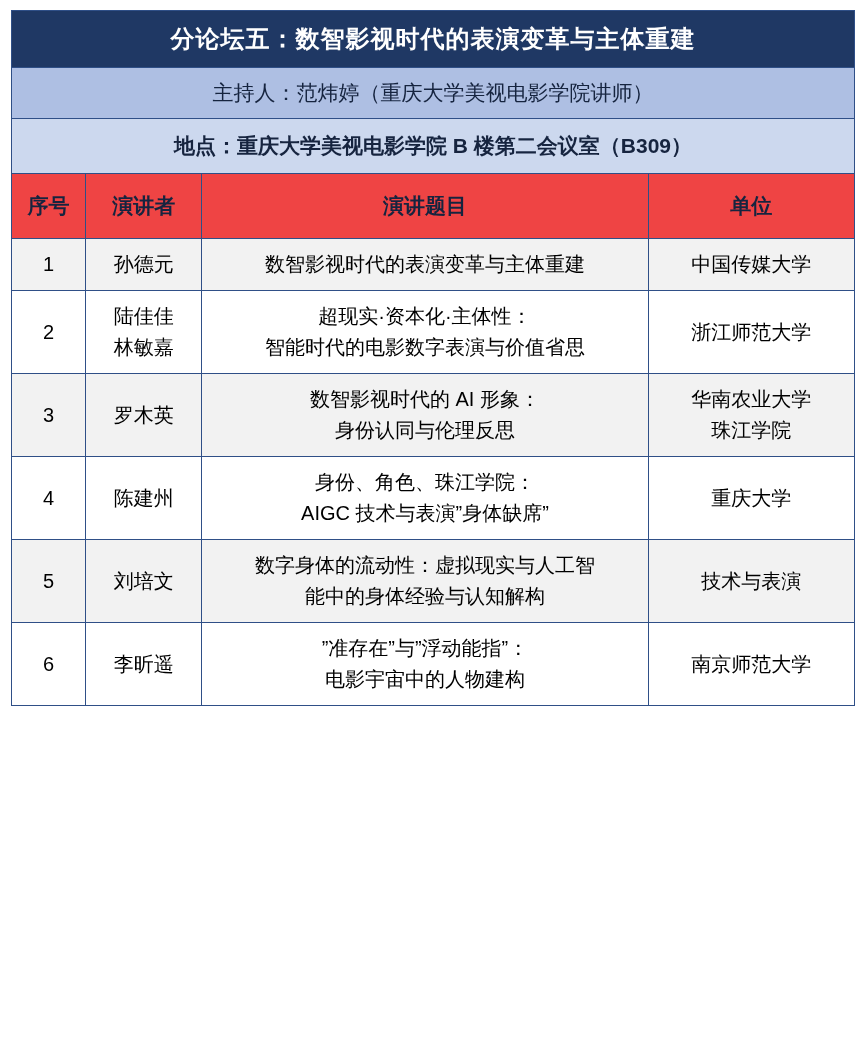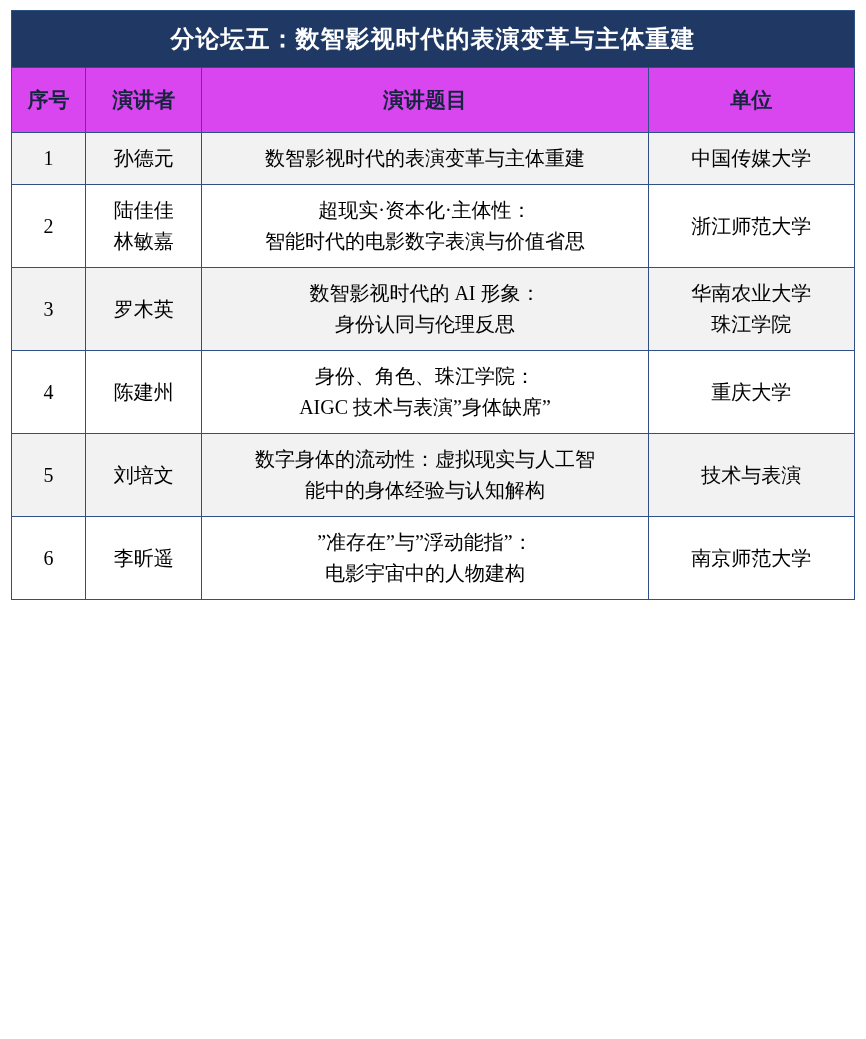--- a/index.html
+++ b/index.html
@@ -17,21 +17,20 @@
   .sheet {
     width: 866px;
     height: 1039px;
     box-sizing: border-box;
     padding: 10px 11px 10px 11px;
   }
   table.agenda {
     width: 844px;
     border-collapse: collapse;
     table-layout: fixed;
-    font-family: Liberation Serif, serif;
   }
   table.agenda td, table.agenda th {
     border: 1px solid #2f4f87;
     text-align: center;
     vertical-align: middle;
   }
   .title-row td {
     background: #1f3864;
     color: #ffffff;
     font-size: 24px;
@@ -49,21 +48,21 @@
   }
   .venue-row td {
     background: #ccd8ee;
     color: #16243f;
     font-size: 21px;
     height: 52px;
     font-weight: 600;
     border-color: #8fa5d4;
   }
   .head-row th {
-    background: #d946ef;
+    background: #ef4444;
     color: #16243f;
     font-size: 21px;
     font-weight: bold;
     height: 62px;
     border-color: #2f4f87;
   }
   .col-no    { width: 74px; }
   .col-name  { width: 116px; }
   .col-topic { width: 446px; }
   .col-org   { width: 206px; }
@@ -97,20 +96,26 @@
     <colgroup>
       <col class="col-no">
       <col class="col-name">
       <col class="col-topic">
       <col class="col-org">
     </colgroup>
     <thead>
       <tr class="title-row">
         <td colspan="4">分论坛五：数智影视时代的表演变革与主体重建</td>
       </tr>
+      <tr class="person-row">
+        <td colspan="4">主持人：范炜婷（重庆大学美视电影学院讲师）</td>
+      </tr>
+      <tr class="venue-row">
+        <td colspan="4">地点：重庆大学美视电影学院 B 楼第二会议室（B309）</td>
+      </tr>
       <tr class="head-row">
         <th>序号</th>
         <th>演讲者</th>
         <th>演讲题目</th>
         <th>单位</th>
       </tr>
     </thead>
     <tbody class="body-rows" id="rows-body">
         <tr>
           <td class="num-cell">1</td>

